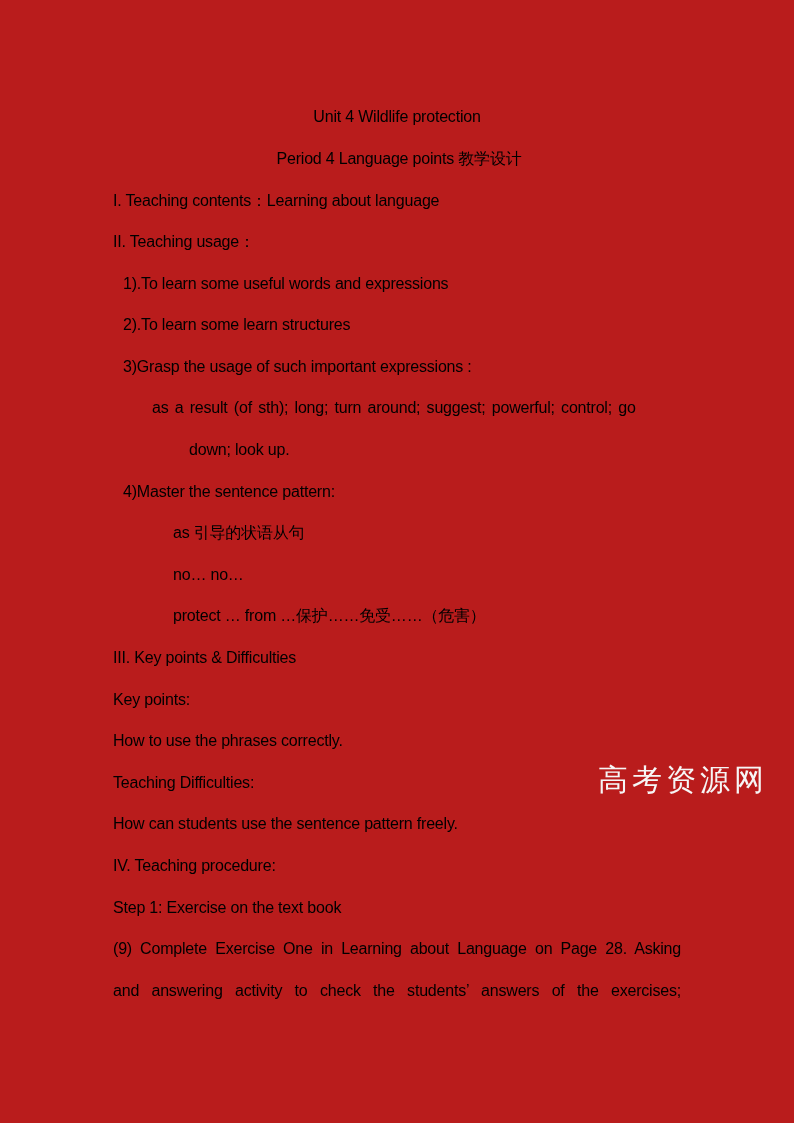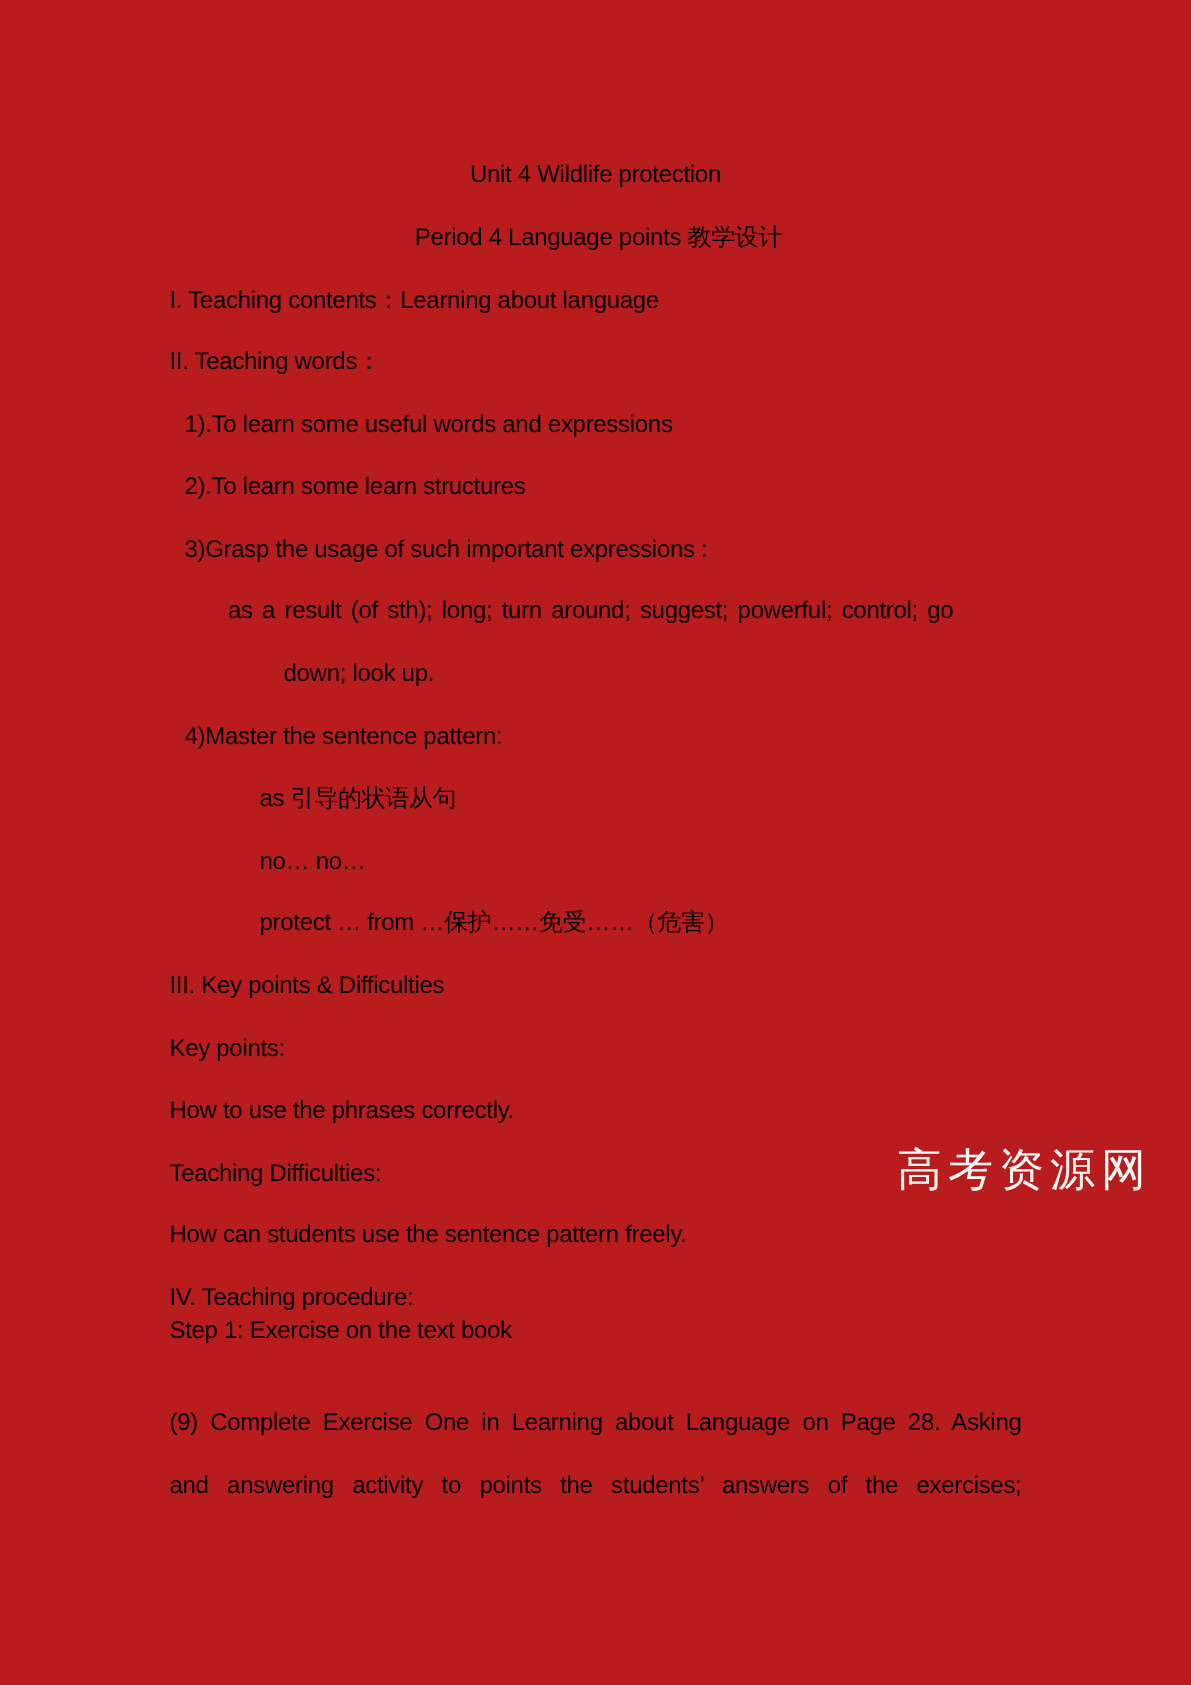--- a/index.html
+++ b/index.html
@@ -60,21 +60,21 @@
   <div class="watermark">高考资源网</div>
 
   <div class="line center" style="top:107px;">Unit 4 Wildlife protection</div>
 
   <div class="line center" style="top:149px; left:2px;">Period 4 Language points  教学设计</div>
 
   <div class="line" style="left:113px; top:191px;">
     <span class="bold">I. Teaching contents：</span><span>Learning about language</span>
   </div>
 
-  <div class="line bold" style="left:113px; top:232px;">II. Teaching words：</div>
+  <div class="line bold" style="left:113px; top:232px;">II. Teaching usage：</div>
 
   <div class="line" style="left:123px; top:274px;">
     <span>1).</span><span>To learn some useful words and expressions</span>
   </div>
 
   <div class="line" style="left:123px; top:315px;">
     <span>2).</span><span>To learn some learn structures</span>
   </div>
 
   <div class="line" style="left:123px; top:357px;">
@@ -100,19 +100,19 @@
   <div class="line bold" style="left:113px; top:690px;">Key points:</div>
 
   <div class="line" style="left:113px; top:731px;">How to use the phrases correctly.</div>
 
   <div class="line bold" style="left:113px; top:773px;">Teaching Difficulties:</div>
 
   <div class="line" style="left:113px; top:814px;">How can students use the sentence pattern freely.</div>
 
   <div class="line bold" style="left:113px; top:856px;">IV. Teaching procedure:</div>
 
-  <div class="line" style="left:113px; top:878px;">Step 1: Exercise on the text book</div>
+  <div class="line" style="left:113px; top:898px;">Step 1: Exercise on the text book</div>
 
   <div class="line justify" style="left:113px; top:939px;">(9) Complete Exercise One in Learning about Language on Page 28. Asking</div>
 
-  <div class="line justify" style="left:113px; top:981px;">and answering activity to points the students’ answers of the exercises;</div>
+  <div class="line justify" style="left:113px; top:981px;">and answering activity to check the students’ answers of the exercises;</div>
 
 </div>
 
 </body></html>

